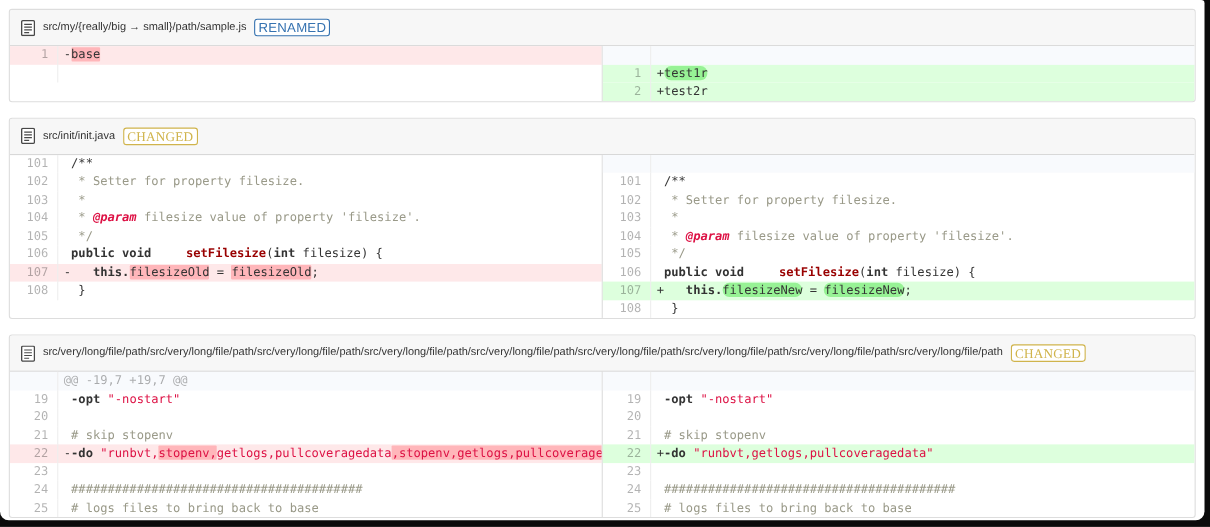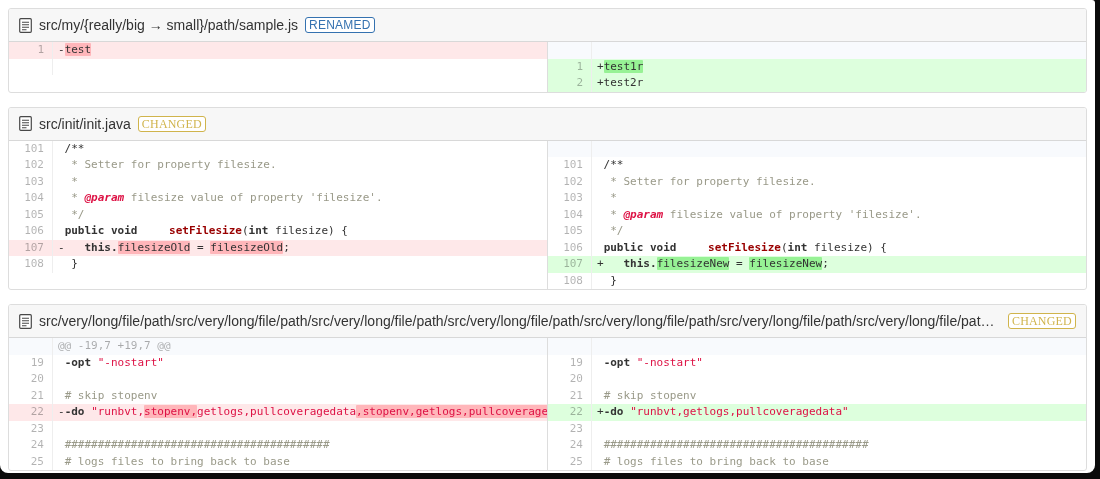--- a/index.html
+++ b/index.html
@@ -3,21 +3,21 @@
 <meta charset="utf-8">
 <style>
   html,body{margin:0;padding:0;}
   body{width:1100px;height:479px;background:#0b0b0b;overflow:hidden;font-family:"Liberation Sans",sans-serif;}
   .page{width:1095px;height:473px;background:#fff;overflow:hidden;border-radius:0 3px 8px 8px;}
   .wrap{padding:8px 8px 0 8px;}
 
   .file{border:1px solid #ddd;border-radius:3px;margin-bottom:14px;background:#fff;overflow:hidden;}
   .file-header{display:flex;align-items:center;padding:6px 10px;background:#f7f7f7;border-bottom:1px solid #d8d8d8;}
   .file-icon{flex:none;display:inline-flex;margin-right:7px;}
-  .file-name{flex:0 1 auto;min-width:0;font-size:14px;color:#333;white-space:nowrap;overflow:hidden;text-overflow:ellipsis;line-height:20px;}
+  .file-name{flex:0 1 auto;min-width:0;font-size:10px;color:#333;white-space:nowrap;overflow:hidden;text-overflow:ellipsis;line-height:20px;}
   .tag{flex:none;margin-left:7px;font-size:12px;line-height:12px;padding:1px 3px;border:1px solid;border-radius:3px;background:#fff;letter-spacing:.2px;}
   .tag.renamed{color:#3572b0;border-color:#3572b0;}
   .tag.changed{color:#d0b44c;border-color:#d0b44c;font-family:Liberation Serif, serif;}
 
   .panes{display:flex;}
   .pane{width:50%;min-width:0;}
   .pane.right{border-left:1px solid #ddd;}
 
   .row{display:flex;height:16.5px;line-height:16.5px;font-family:"DejaVu Sans Mono",monospace;font-size:11px;}
   .num{flex:none;width:44px;box-sizing:border-box;padding-right:8px;text-align:right;color:rgba(0,0,0,0.3);border-right:1px solid #eee;overflow:hidden;}
@@ -28,21 +28,21 @@
   .row.ins{background:#ddffdd;}
   .row.empty{background:#fff;}
 
   
   .code .b{font-weight:bold;color:#333;}
   .code .t{font-weight:bold;color:#900;margin-left:25px;}
   .code .s{color:#d14;}
   .code .c{color:#998;margin-top:14px;}
   .code .d{color:#d14;font-weight:bold;font-style:italic;}
   .code .xd{background:#ffb6ba;border-radius:1px;}
-  .code .xi{background:#97f295;border-radius:1px;text-align:right;}
+  .code .xi{background:#97f295;border-radius:6px;text-align:right;}
   .code .s.xd{color:#d14;}
 </style>
 </head>
 <body>
 
 <div class="page">
   <div class="wrap">
   <section class="file">
     <header class="file-header">
       <span class="file-icon">
@@ -52,21 +52,21 @@
         </svg>
       </span>
       <span class="file-name">src/my/{really/big → small}/path/sample.js</span>
       <span class="tag renamed">RENAMED</span>
     </header>
     <div class="panes">
       <div class="pane left">
 
   <div class="row del">
     <div class="num">1</div>
-    <div class="code"><span>-</span><span class="xd">test</span></div>
+    <div class="code"><span>-</span><span class="xd">base</span></div>
   </div>
 
   <div class="row empty">
     <div class="num"></div>
     <div class="code"></div>
   </div>
 </div>
       <div class="pane right">
   <div class="row info">
     <div class="num"></div>

